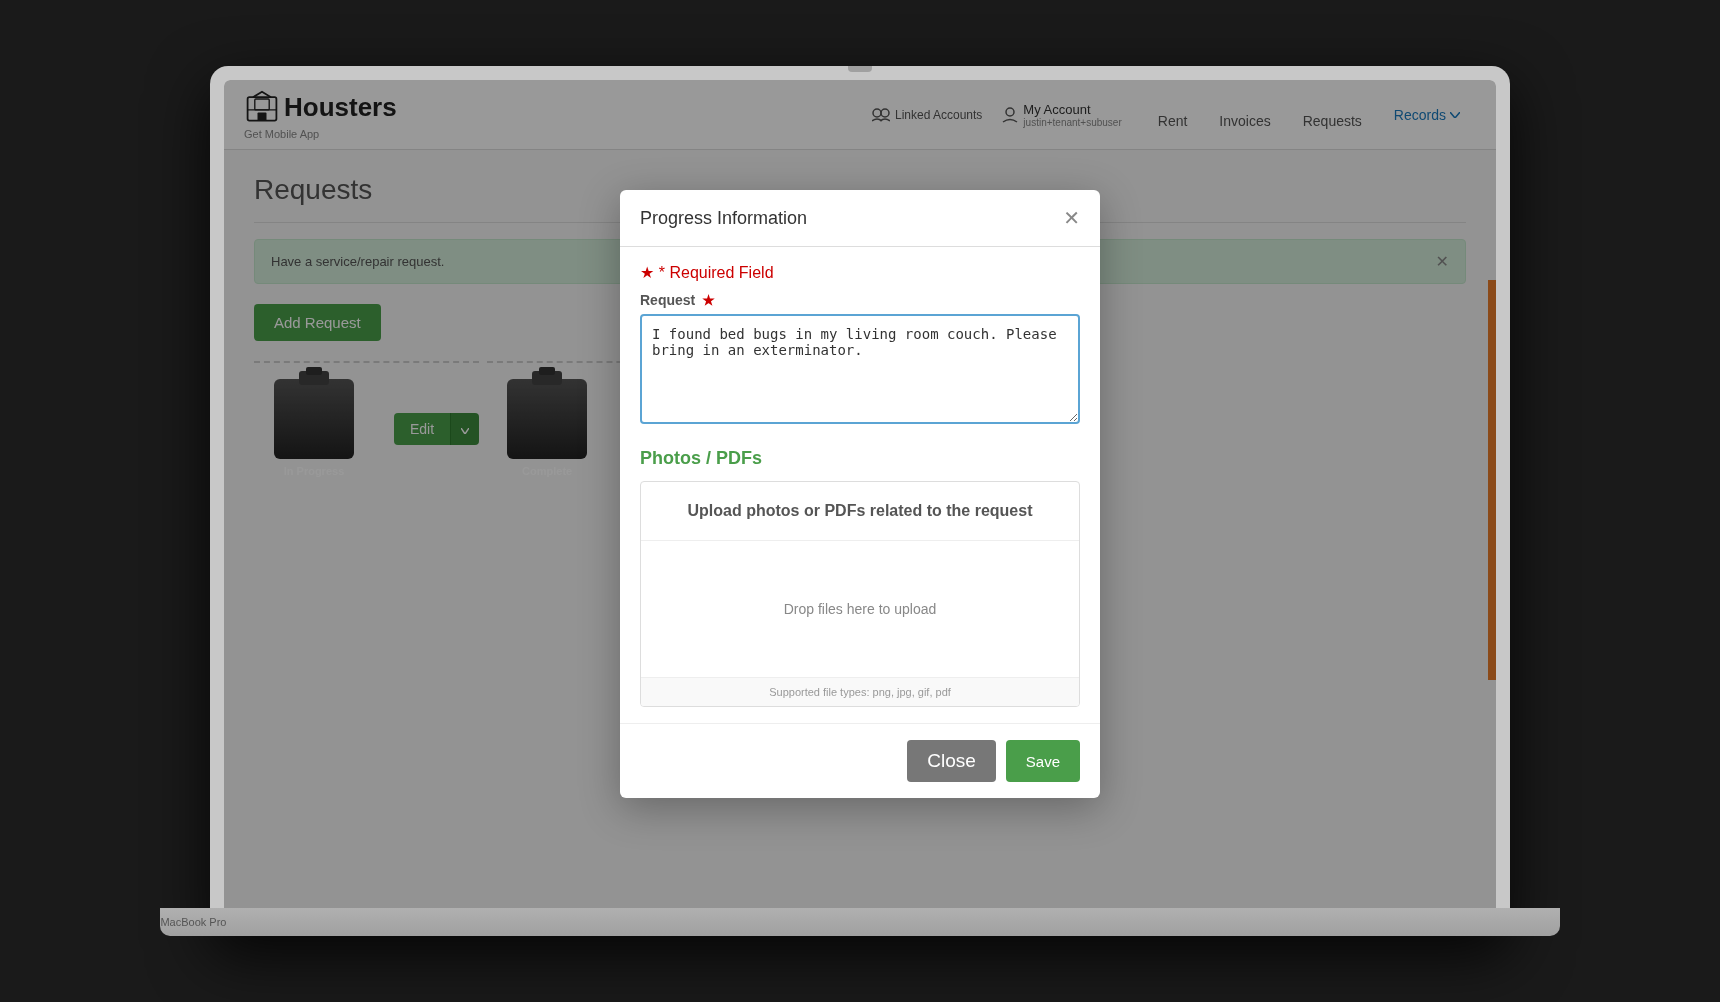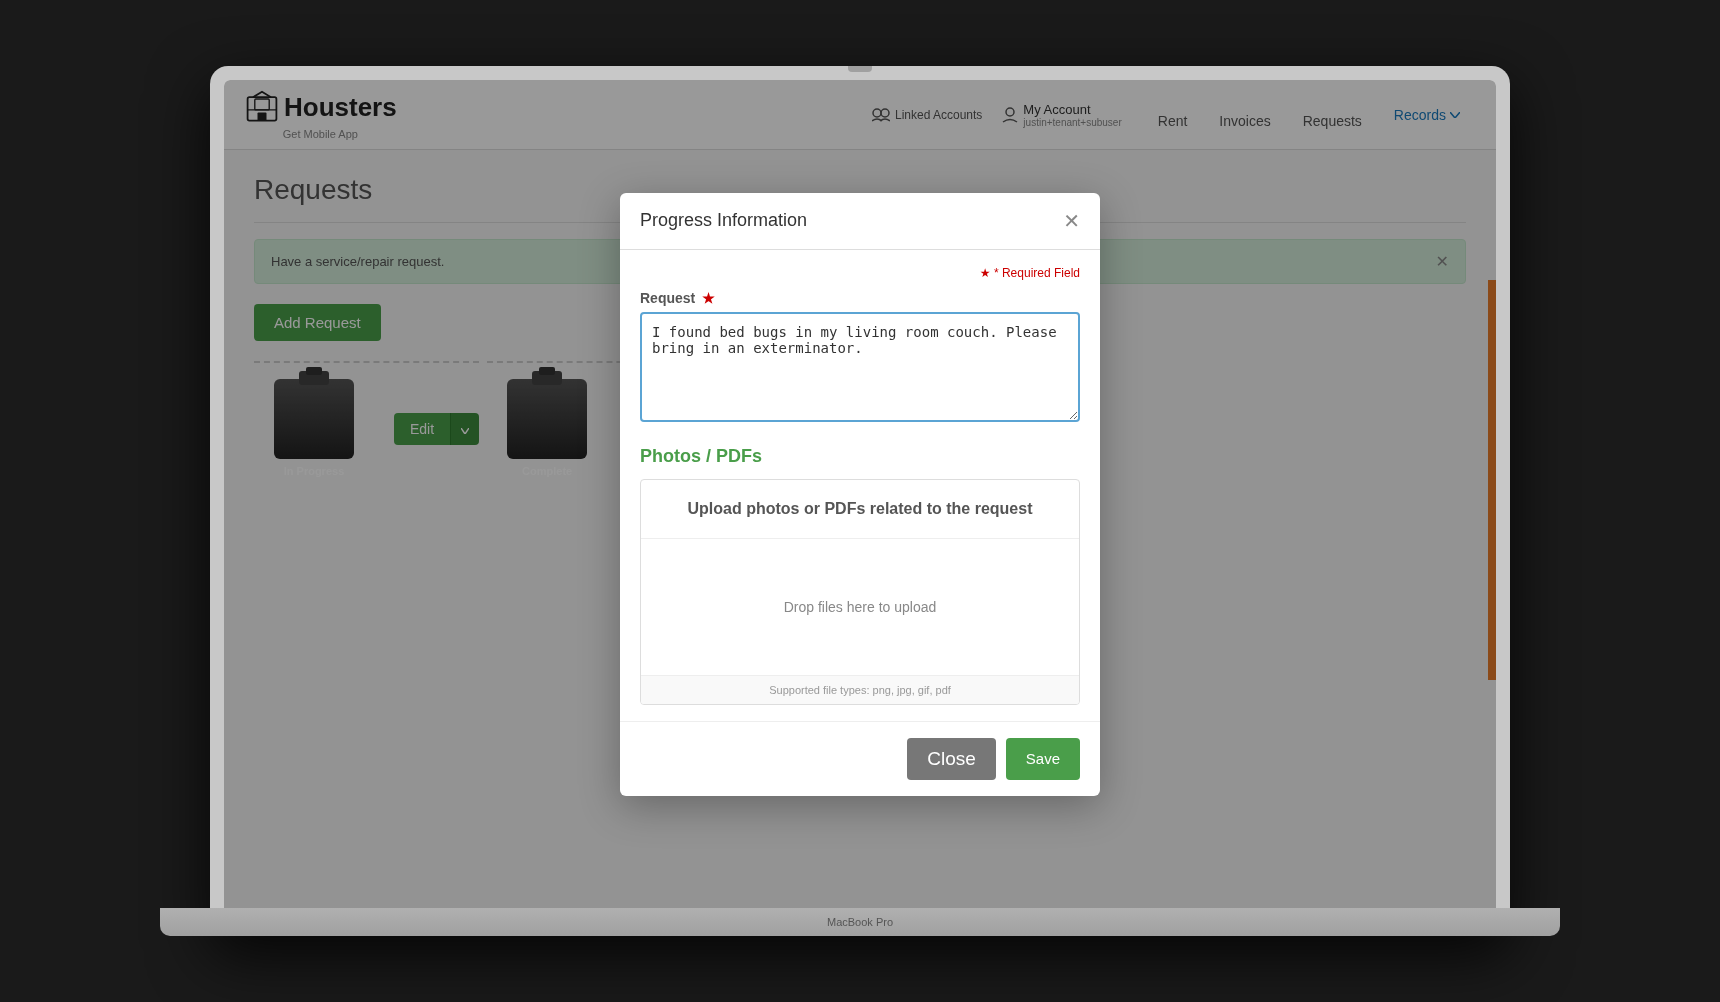--- a/index.html
+++ b/index.html
@@ -35,21 +35,21 @@
       overflow: hidden;
       position: relative;
     }
     .macbook-bottom {
       width: 110%;
       height: 28px;
       background: linear-gradient(to bottom, #b0b0b0, #a0a0a0);
       border-radius: 0 0 10px 10px;
       display: flex;
       align-items: center;
-      justify-content: center;
+      justify-content: flex-start;
     }
     .macbook-label {
       font-size: 11px;
       color: #555;
       font-weight: 500;
     }
     .notch {
       position: absolute;
       top: 0;
       left: 50%;
@@ -77,21 +77,20 @@
       display: flex;
       align-items: center;
       padding: 0 20px;
       height: 70px;
       flex-shrink: 0;
     }
     .logo-area {
       display: flex;
       flex-direction: column;
       margin-right: 40px;
-      align-items: center;
     }
     .logo-title {
       font-size: 26px;
       font-weight: bold;
       color: #222;
       display: flex;
       align-items: center;
     }
     .logo-icon {
       width: 36px;
@@ -337,22 +336,22 @@
       cursor: pointer;
       background: none;
       border: none;
     }
     .modal-body {
       padding: 16px 20px;
       overflow-y: auto;
       flex: 1;
     }
     .required-note {
-      text-align: right;
-      font-size: 12px;
+      text-align: left;
+      font-size: 16px;
       color: #c00;
       margin-bottom: 10px;
     }
     .form-label {
       font-size: 14px;
       color: #555;
       margin-bottom: 6px;
       display: block;
       font-weight: bold;
     }

